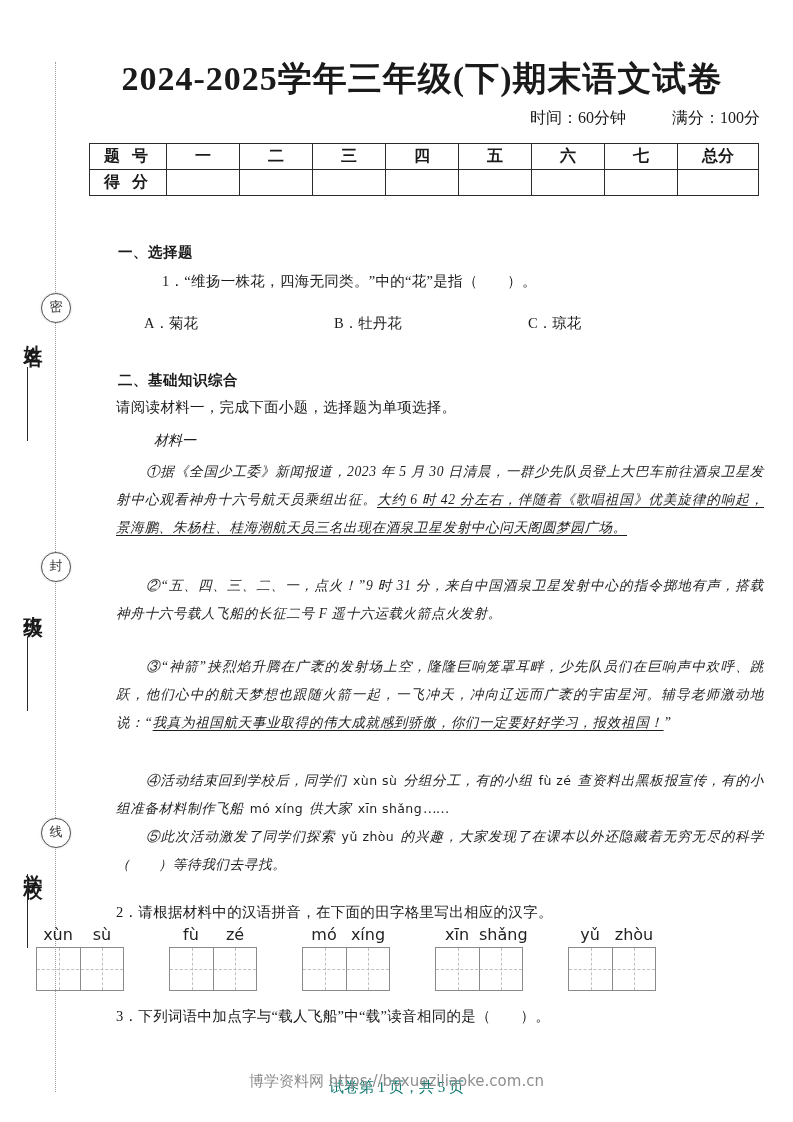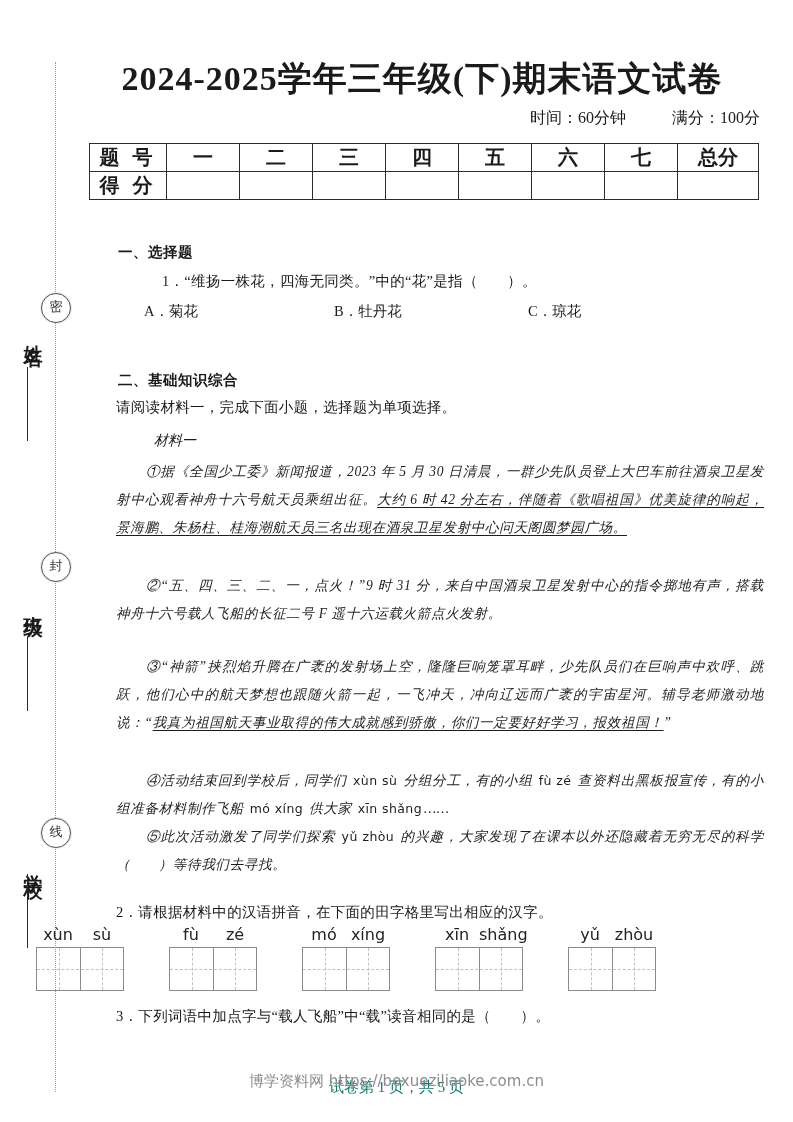--- a/index.html
+++ b/index.html
@@ -113,21 +113,21 @@
     left: -7px;
     top: 143px;
     width: 670px;
     border-collapse: collapse;
     table-layout: fixed;
   }
   #score-table td {
     border: 1.3px solid #2b2b2b;
     height: 25px;
     text-align: center;
-    font-size: 20px;
+    font-size: 16px;
     font-weight: bold;
     font-family: "Liberation Serif", "DejaVu Serif", serif;
     padding: 0;
   }
   #score-table td.lbl { width: 76px; letter-spacing: 4px; }
   #score-table td.num { width: 72px; }
   #score-table td.tot { width: 80px; margin-top: 22px; }
 
   
   .section-head {
@@ -143,21 +143,21 @@
     font-size: 14.5px;
     letter-spacing: 0.3px;
     white-space: nowrap;
   }
   .opts {
     position: absolute;
     left: 20px;
     width: 640px;
     font-size: 14.5px;
   }
-  .opts .opt { position: absolute; white-space: nowrap; }
+  .opts .opt { position: absolute; white-space: nowrap; margin-top: 12px; }
   .opts .opt.a { left: 28px; }
   .opts .opt.b { left: 218px; }
   .opts .opt.c { left: 412px; }
 
   .material-label {
     position: absolute;
     left: 58px;
     font-size: 14px;
     font-style: italic;
     font-family: "Liberation Serif", "DejaVu Serif", serif;

